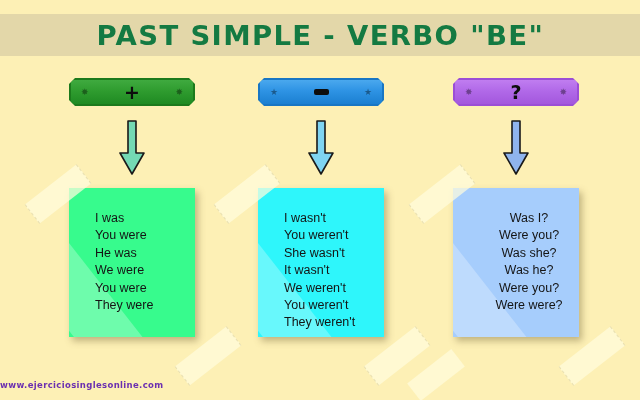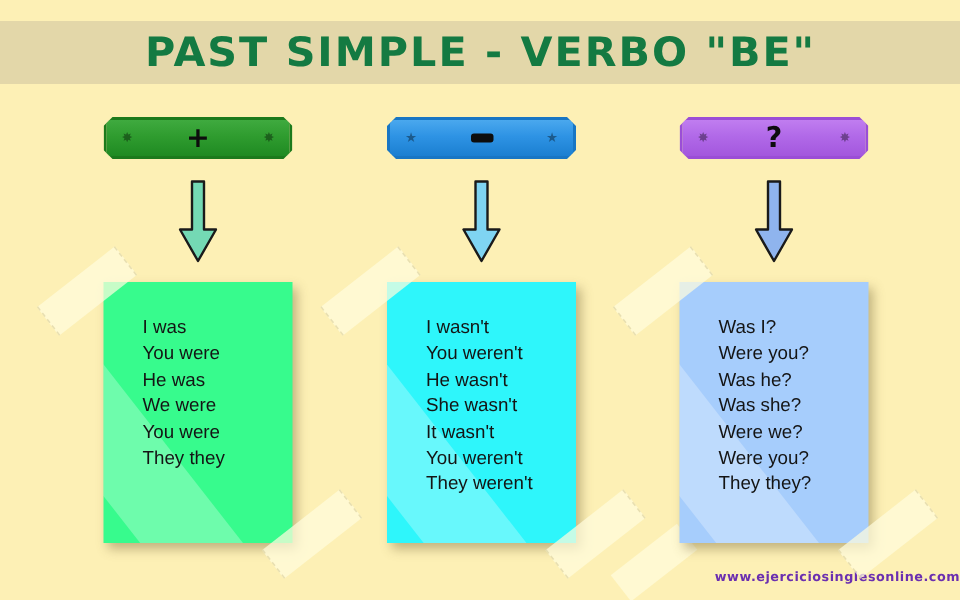--- a/index.html
+++ b/index.html
@@ -130,39 +130,39 @@
     pointer-events: none;
   }
   .tape.top-left     { left: -14px;  top: -6px;  }
   .tape.bottom-right { right: -16px; bottom: -4px; }
 
   .card {
     position: absolute;
     left: 30px;
     top: 0;
     width: 126px;
-    height: 174px;
+    height: 149px;
     box-shadow: 3px 4px 7px rgba(120,105,60,0.45);
     z-index: 2;
     overflow: hidden;
   }
   .card::before {
     content: "";
     position: absolute;
     left: -30px;
     top: -30px;
     width: 54px;
     height: 250px;
     background: rgba(255,255,255,0.28);
     transform: rotate(-38deg);
     pointer-events: none;
   }
   .card.green { background: #37fb8d; }
   .card.cyan  { background: #2ef6fb; }
-  .card.lblue { background: #a6cdfc; }
+  .card.lblue { background: #a6cdfc; text-align: center; }
 
   .verb-list {
     position: relative;
     z-index: 4;
     list-style: none;
     padding: 22px 0 0 26px;
   }
   .verb-list li {
     font-family: "Liberation Sans", sans-serif;
     font-size: 12.5px;
@@ -170,21 +170,21 @@
     color: #141414;
     white-space: nowrap;
   }
 
   
   .footer {
     position: absolute;
     left: 0;
     bottom: 8px;
     width: 640px;
-    text-align: right;
+    text-align: left;
   }
   .footer-url {
     font-family: "DejaVu Sans", sans-serif;
     font-size: 8.5px;
     font-weight: bold;
     letter-spacing: 0.35px;
     color: #6b2fb0;
   }
   .footer-tape {
     position: absolute;
@@ -219,21 +219,21 @@
 
     <div class="card-wrap">
       <div class="tape top-left"></div>
       <div class="card green">
         <ul class="verb-list">
           <li>I was</li>
           <li>You were</li>
           <li>He was</li>
           <li>We were</li>
           <li>You were</li>
-          <li>They they</li>
+          <li>They were</li>
         </ul>
       </div>
       <div class="tape bottom-right"></div>
     </div>
   </div>
 
   <div class="column" id="col-negative">
 
     <div class="ribbon blue">
       <span class="star left">★</span>
@@ -244,23 +244,23 @@
     <svg class="arrow" viewBox="0 0 26 56">
       <polygon points="9,1 17,1 17,33 25,33 13,54 1,33 9,33" fill="#7fd4f2" stroke="#1a1a1a" stroke-width="1.6" stroke-linejoin="round"></polygon>
     </svg>
 
     <div class="card-wrap">
       <div class="tape top-left"></div>
       <div class="card cyan">
         <ul class="verb-list">
           <li>I wasn't</li>
           <li>You weren't</li>
-          <li>He wasn't</li>
           <li>She wasn't</li>
           <li>It wasn't</li>
+          <li>We weren't</li>
           <li>You weren't</li>
           <li>They weren't</li>
         </ul>
       </div>
       <div class="tape bottom-right"></div>
     </div>
   </div>
 
   <div class="column" id="col-interrogative">
 
@@ -273,25 +273,24 @@
     <svg class="arrow" viewBox="0 0 26 56">
       <polygon points="9,1 17,1 17,33 25,33 13,54 1,33 9,33" fill="#8fb4ee" stroke="#1a1a1a" stroke-width="1.6" stroke-linejoin="round"></polygon>
     </svg>
 
     <div class="card-wrap">
       <div class="tape top-left"></div>
       <div class="card lblue">
         <ul class="verb-list">
           <li>Was I?</li>
           <li>Were you?</li>
+          <li>Was she?</li>
           <li>Was he?</li>
-          <li>Was she?</li>
-          <li>Were we?</li>
           <li>Were you?</li>
-          <li>They they?</li>
+          <li>Were were?</li>
         </ul>
       </div>
       <div class="tape bottom-right"></div>
     </div>
   </div>
 
   <div class="footer-tape"></div>
 
   <div class="footer">
     <span class="footer-url">www.ejerciciosinglesonline.com</span>

